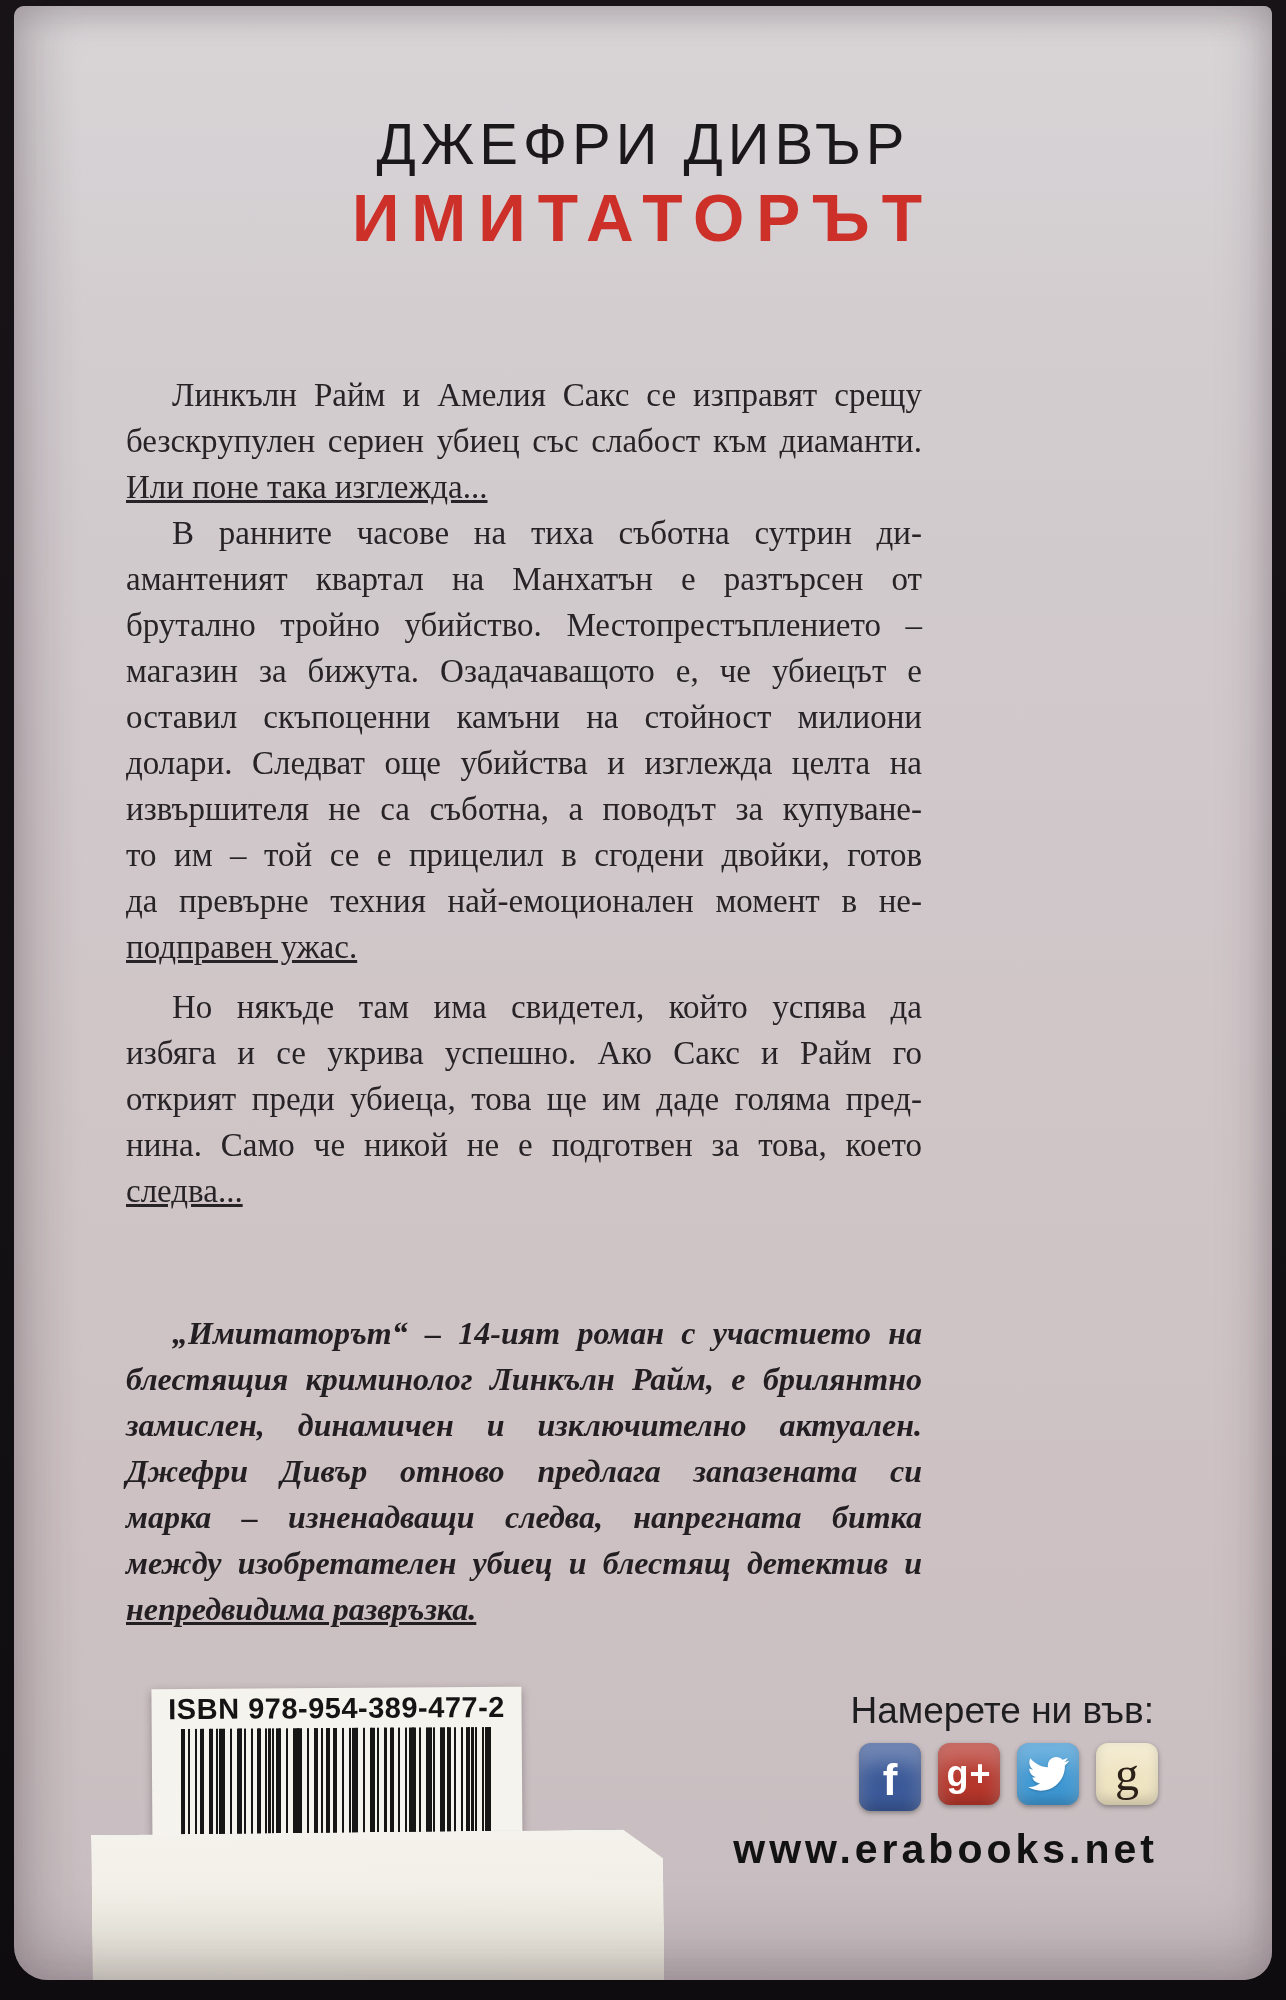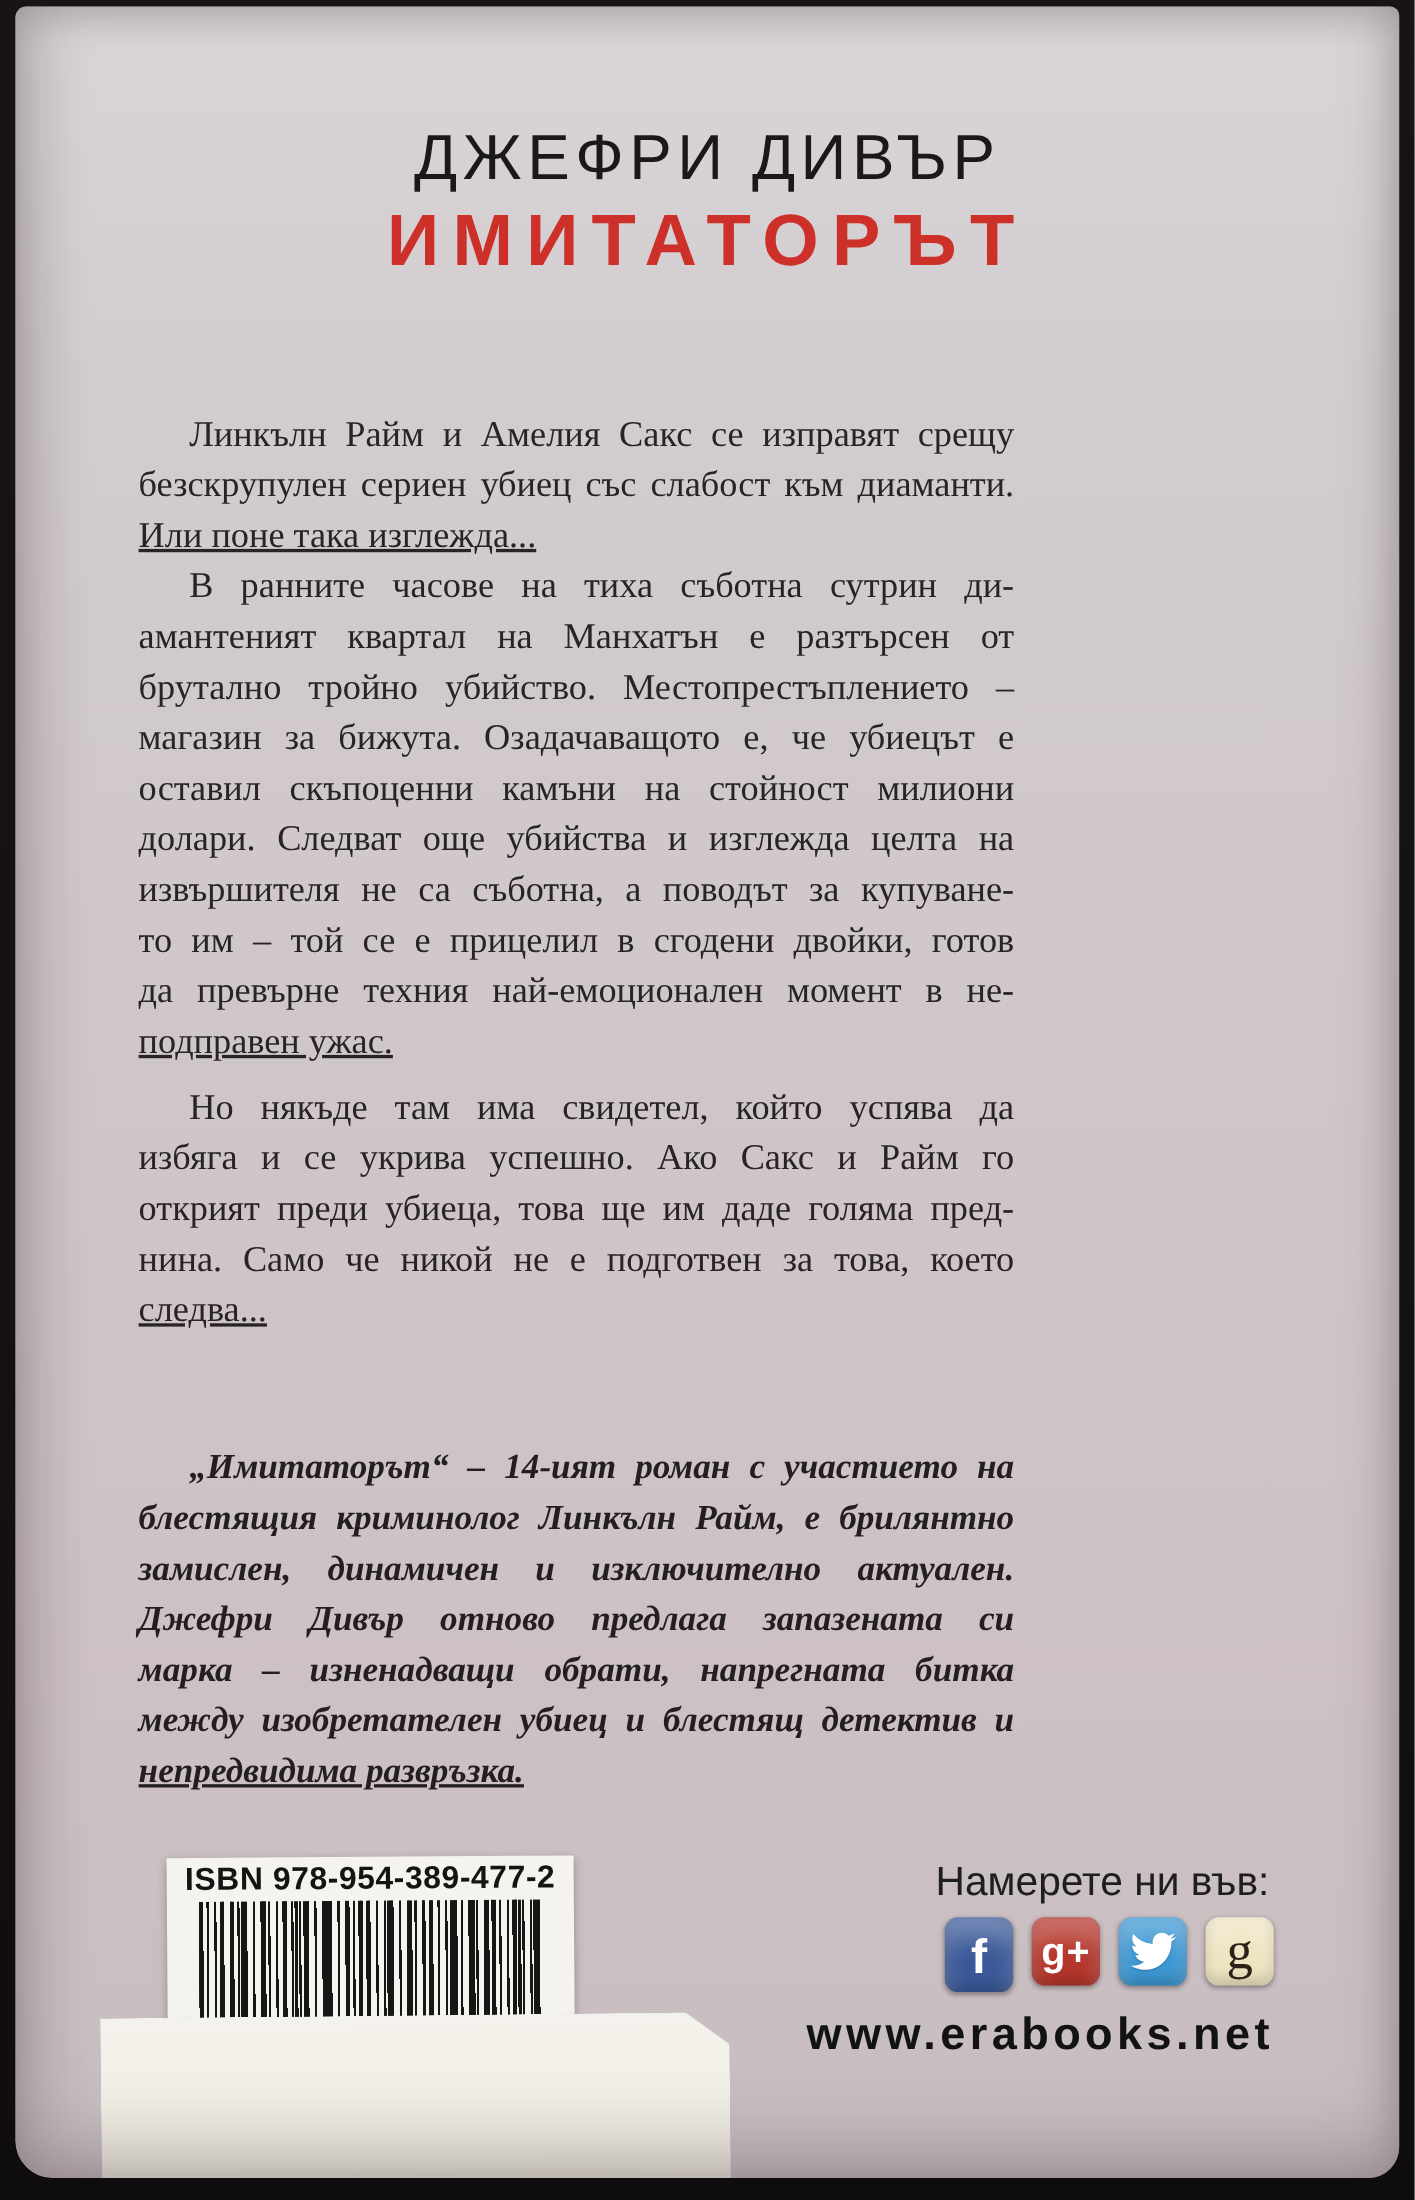--- a/index.html
+++ b/index.html
@@ -114,21 +114,21 @@
       <div class="tline">избяга и се укрива успешно. Ако Сакс и Райм го</div>
       <div class="tline">открият преди убиеца, това ще им даде голяма пред-</div>
       <div class="tline">нина. Само че никой не е подготвен за това, което</div>
       <div class="tline">следва...</div>
     </div>
   <div class="textcol para review">
       <div class="tline">„Имитаторът“ – 14-ият роман с участието на</div>
       <div class="tline">блестящия криминолог Линкълн Райм, е брилянтно</div>
       <div class="tline">замислен, динамичен и изключително актуален.</div>
       <div class="tline">Джефри Дивър отново предлага запазената си</div>
-      <div class="tline">марка – изненадващи обрати, напрегната битка</div>
+      <div class="tline">марка – изненадващи следва, напрегната битка</div>
       <div class="tline">между изобретателен убиец и блестящ детектив и</div>
       <div class="tline">непредвидима развръзка.</div>
     </div>
 
   <div class="isbn-label">
     <div class="isbn-text">ISBN 978-954-389-477-2</div>
     <div class="barcode"></div>
   </div>
 
   <div class="findus-block">

